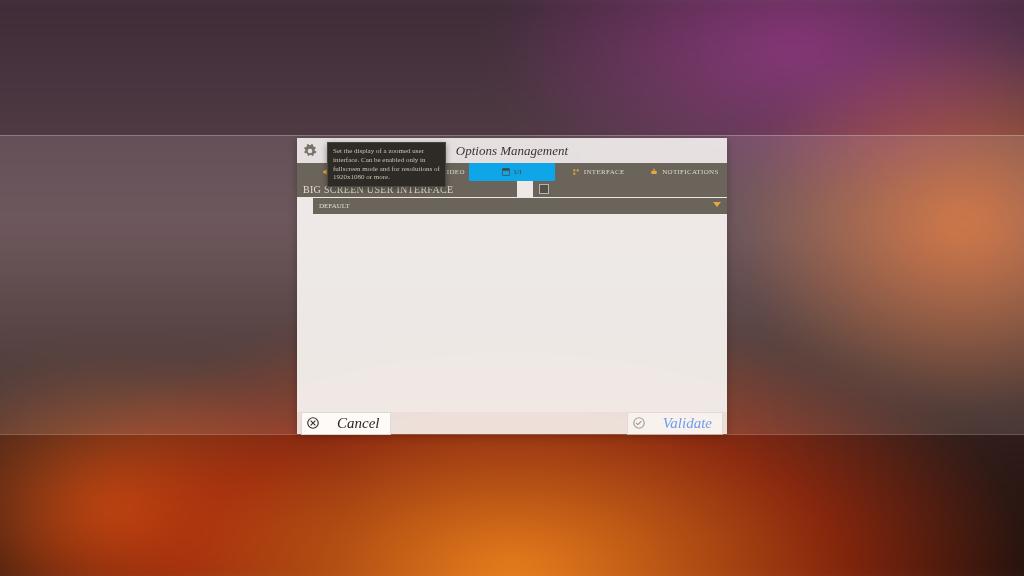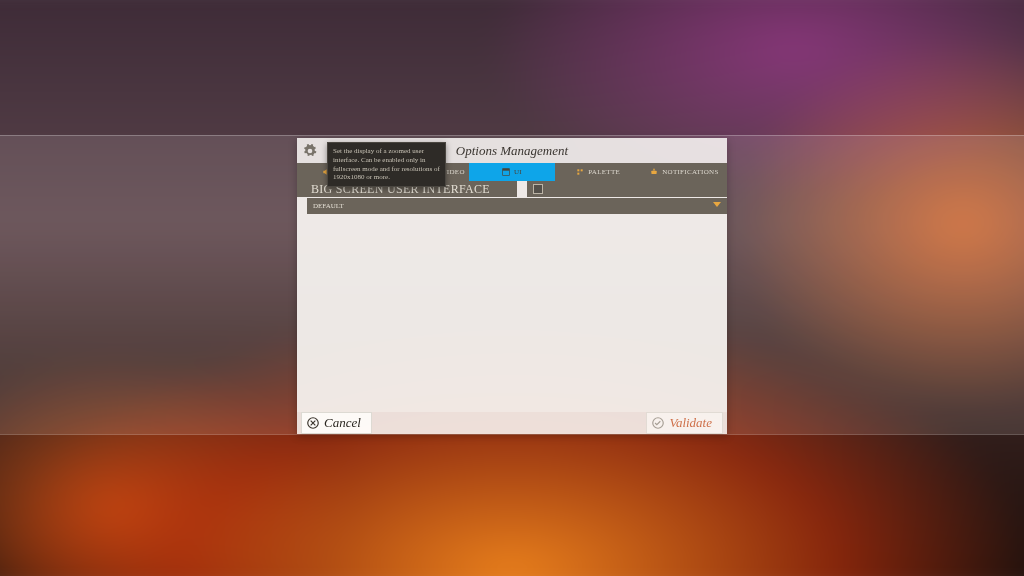--- a/index.html
+++ b/index.html
@@ -15,27 +15,27 @@
 .dialog{position:absolute;left:297px;top:138px;width:430px;height:296px;background:rgba(250,248,246,0.86);box-shadow:0 2px 8px rgba(0,0,0,0.25)}
 .dlg-header{height:25px;display:flex;align-items:center;padding:0 6px}
 .dlg-gear{width:14px;height:14px;margin-right:8px}
 .dlg-title{font-size:13px;font-style:italic;color:#3a3530;font-weight:500;flex:1;text-align:center;margin-left:-22px}
 .tabs{display:flex;height:18px;background:#6b645a;gap:1px}
 .tab{flex:1;display:flex;align-items:center;justify-content:center;gap:4px;background:#6b645a;font-size:7px;color:#ddd8cf;letter-spacing:0.3px;cursor:pointer}
 .tab.active{background:#0ea5e9;color:#4a4438}
 .tab-icon{width:8px;height:8px;display:inline-flex;align-items:center;justify-content:center}
 .content{padding:0;height:calc(100% - 25px - 18px - 22px);background:rgba(245,242,238,0.5)}
 .row{display:flex;height:16px;margin-bottom:1px}
-.row-label{flex:0 0 220px;background:#6b645a;color:#e2ddd2;font-size:12px;letter-spacing:0.3px;display:flex;align-items:center;padding:0 14px}
-.row-ctrl{flex:1;background:#6b645a;display:flex;align-items:center;padding:0 6px;color:#e2ddd2;font-size:7px;margin-left:10px;position:relative}
+.row-label{flex:0 0 220px;background:#6b645a;color:#e2ddd2;font-size:10px;letter-spacing:0.3px;display:flex;align-items:center;padding:0 6px}
+.row-ctrl{flex:1;background:#6b645a;display:flex;align-items:center;padding:0 6px;color:#e2ddd2;font-size:7px;margin-left:16px;position:relative}
 .checkbox{width:10px;height:10px;border:1px solid #bbb3a5;background:#54504a;margin-left:0}
 .dd-caret{position:absolute;right:6px;top:4px;width:0;height:0;border-left:4px solid transparent;border-right:4px solid transparent;border-top:5px solid #e8a740}
 .footer{position:absolute;bottom:0;left:0;right:0;height:22px;display:flex;justify-content:space-between;align-items:center;padding:0 4px}
-.btn{display:flex;align-items:center;gap:4px;background:rgba(255,253,250,0.9);padding:2px 10px 2px 4px;font-style:italic;font-size:13px;cursor:pointer;border:1px solid rgba(190,185,175,0.5)}
-.btn.disabled{opacity:0.7;color:#c2410c}
+.btn{display:flex;align-items:center;gap:17px;background:rgba(255,253,250,0.9);padding:2px 10px 2px 4px;font-style:italic;font-size:15px;cursor:pointer;border:1px solid rgba(190,185,175,0.5)}
+.btn.disabled{opacity:0.7;color:#3b82f6}
 .btn.cancel{color:#2a2620}
 .btn-icon{width:14px;height:14px}
 .tooltip{position:absolute;left:327px;top:142px;width:119px;background:#2e2b27;border:1px solid #4a4640;padding:4px 5px;color:#c8c2b5;font-size:7px;line-height:1.25;font-family:Arial,sans-serif;z-index:10;box-shadow:0 2px 6px rgba(0,0,0,0.4)}
 </style>
 </head>
 <body>
 
 <div class="bg"></div>
 <div class="band"></div>
 
@@ -77,21 +77,21 @@
       <span>UI</span>
     </div>
     <div class="tab">
       <span class="tab-icon">
           <svg viewBox="0 0 12 12" width="8" height="8" fill="#e8a740">
             <rect x="2" y="2" width="3" height="3"></rect>
             <rect x="7" y="2" width="3" height="3"></rect>
             <rect x="2" y="7" width="3" height="3"></rect>
           </svg>
         </span>
-      <span>PALETTE</span>
+      <span>INTERFACE</span>
     </div>
     <div class="tab">
       <span class="tab-icon">
           <svg viewBox="0 0 12 12" width="8" height="8" fill="#e8a740">
             <rect x="2" y="4" width="8" height="5" rx="1"></rect>
             <rect x="5" y="1" width="2" height="3"></rect>
           </svg>
         </span>
       <span>NOTIFICATIONS</span>
     </div>

